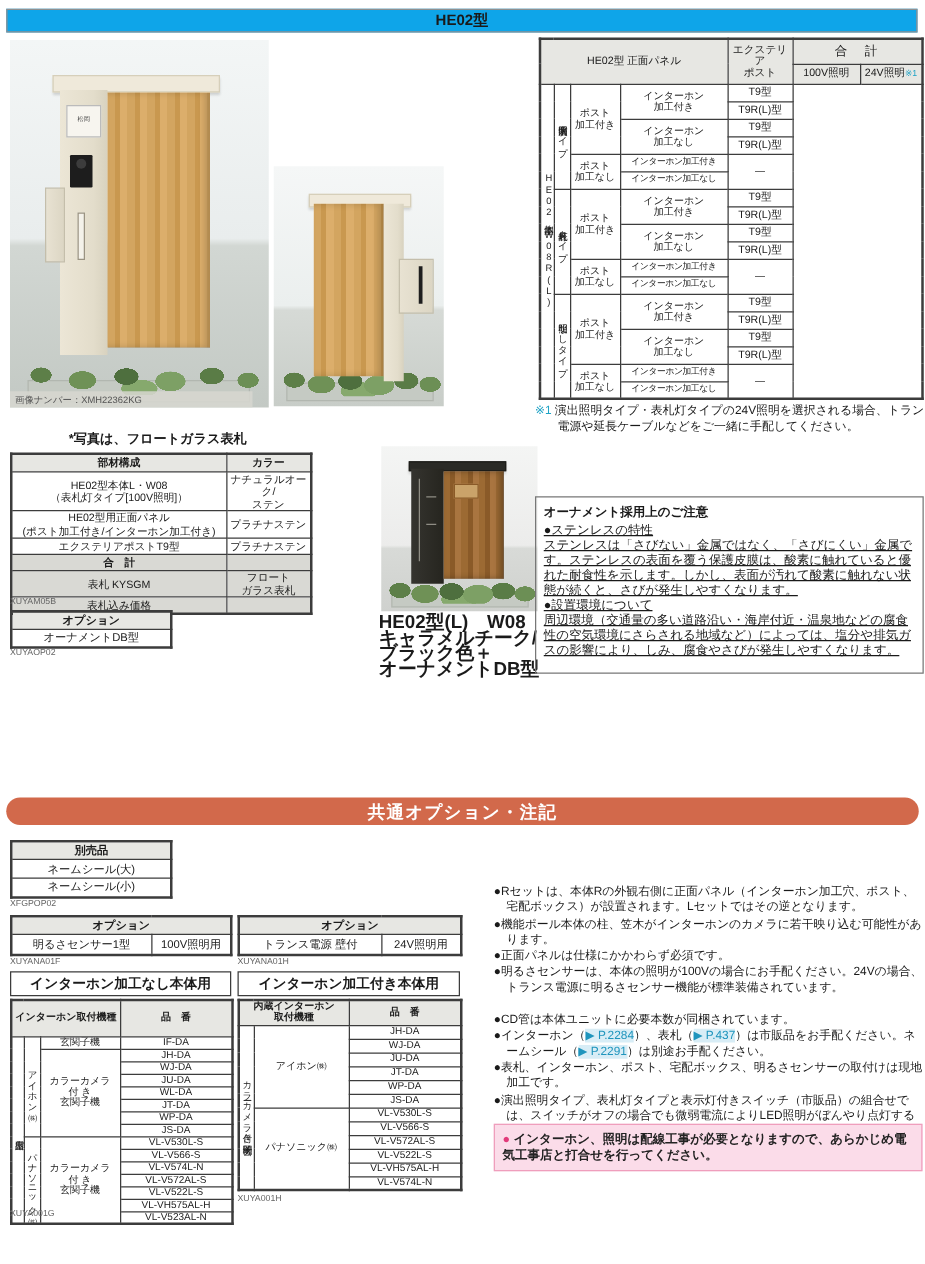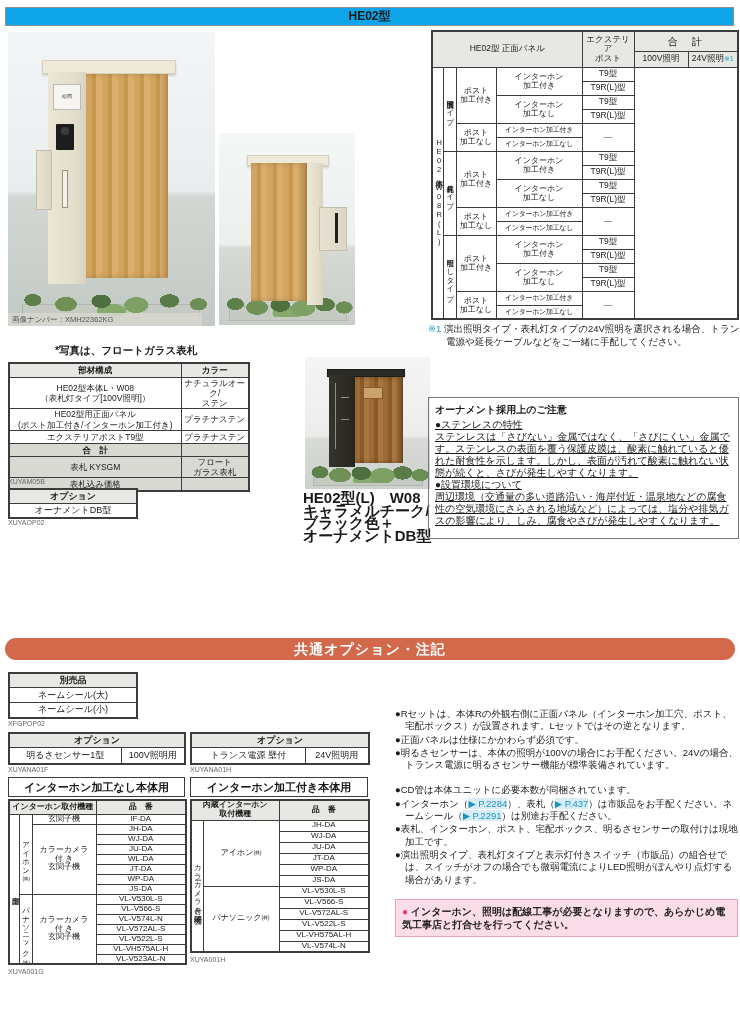--- a/index.html
+++ b/index.html
@@ -389,21 +389,21 @@
 
   <div class="abs titlebox" style="left:8px;top:777px;width:175px;height:18px;line-height:18px;">インターホン加工なし本体用</div>
   <table class="abs tbl ictbl" style="left:8px;top:799px;width:177px;">
     <colgroup>
         <col style="width:10px">
         <col style="width:13px">
         <col style="width:64px">
         <col style="width:90px">
       </colgroup>
     <tbody>
-        <tr style="height:14px;">
+        <tr style="height:29px;">
       <th class="gray" colspan="3">インターホン取付機種</th>
       <th class="gray">品　番</th>
     </tr>
     <tr style="height:10px;">
       <td rowspan="15"><span class="vert">露出型</span></td>
       <td rowspan="8"><span class="vert">アイホン㈱</span></td>
       <td>玄関子機</td>
       <td>IF-DA</td>
     </tr>
     <tr style="height:10px;">
@@ -510,20 +510,21 @@
         </tr>
     <tr style="height:11px;">
           <td>VL-V574L-N</td>
         </tr>
   </tbody>
     </table>
   <div class="abs code" style="left:190px;top:956px;">XUYA001H</div>
 
   <div class="abs rnotes">
     <div class="bullet">●<span>Rセットは、本体Rの外観右側に正面パネル（インターホン加工穴、ポスト、宅配ボックス）が設置されます。Lセットではその逆となります。</span></div>
+    <div class="bullet">●<span>機能ポール本体の柱、笠木がインターホンのカメラに若干映り込む可能性があります。</span></div>
     <div class="bullet">●<span>正面パネルは仕様にかかわらず必須です。</span></div>
     <div class="bullet">●<span>明るさセンサーは、本体の照明が100Vの場合にお手配ください。24Vの場合、トランス電源に明るさセンサー機能が標準装備されています。</span></div>
     <div class="bullet gap">●<span>CD管は本体ユニットに必要本数が同梱されています。</span></div>
     <div class="bullet">●<span>インターホン（</span><span class="link">▶ P.2284</span><span>）、表札（</span><span class="link">▶ P.437</span><span>）は市販品をお手配ください。ネームシール（</span><span class="link">▶ P.2291</span><span>）は別途お手配ください。</span></div>
     <div class="bullet">●<span>表札、インターホン、ポスト、宅配ボックス、明るさセンサーの取付けは現地加工です。</span></div>
     <div class="bullet">●<span>演出照明タイプ、表札灯タイプと表示灯付きスイッチ（市販品）の組合せでは、スイッチがオフの場合でも微弱電流によりLED照明がぼんやり点灯する場合があります。</span></div>
   </div>
 
   <div class="abs warn">
     <span class="b">●</span>

